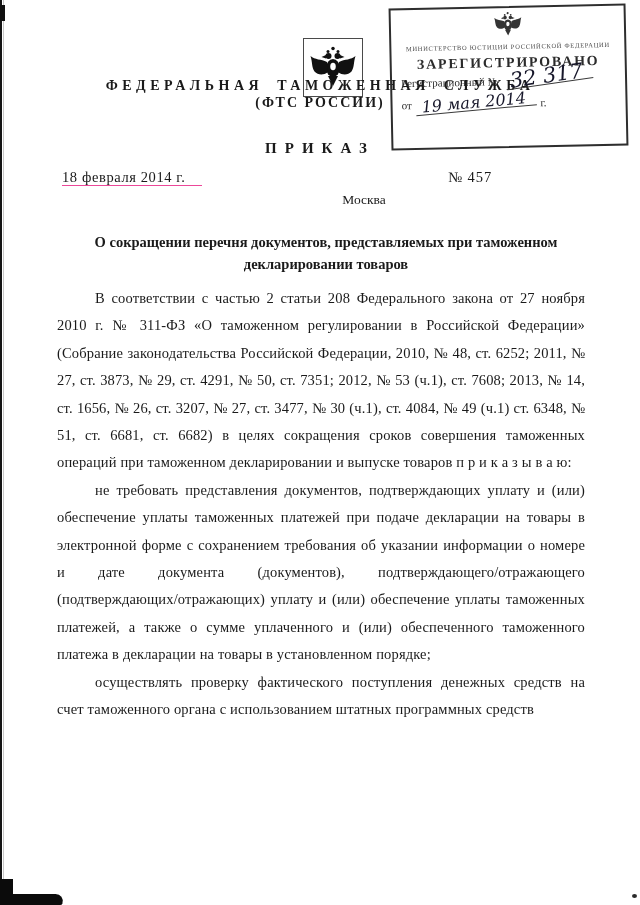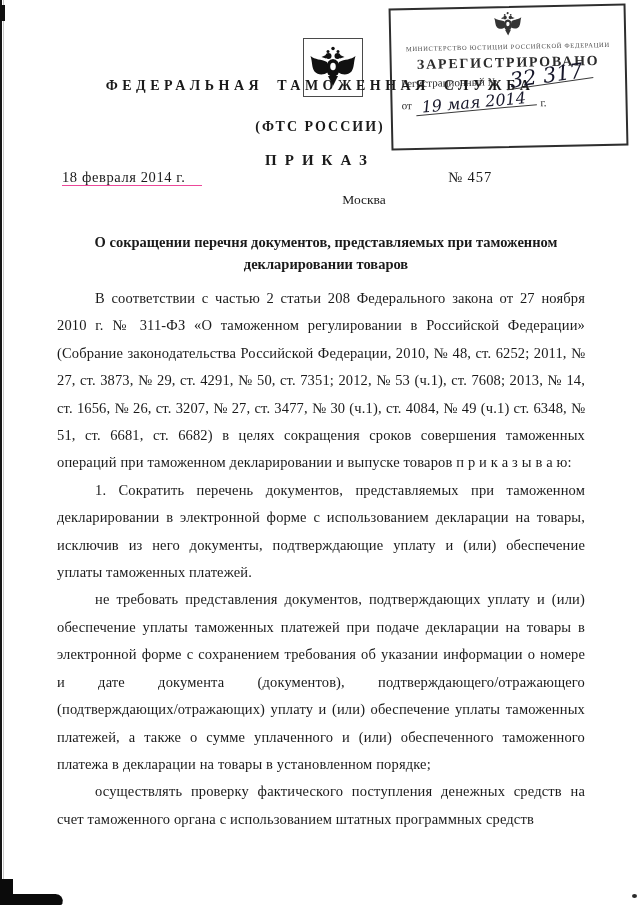--- a/index.html
+++ b/index.html
@@ -27,22 +27,22 @@
   .emblem-box {
     position:absolute; top:38px; left:303px; width:58px; height:57px;
     border:1px solid #4a4a4a; display:flex; align-items:center; justify-content:center;
     background:#fff;
   }
   .emblem-svg { width:50px; height:47px; }
 
   
   .header-block { position:absolute; top:78px; left:0; width:640px; text-align:center; }
   .org-name  { font-weight:bold; font-size:14px; letter-spacing:4.5px; word-spacing:6px; white-space:nowrap; }
-  .org-short { font-weight:bold; font-size:14px; letter-spacing:2px; margin-top:25px; }
-  .doc-type  { font-weight:bold; font-size:15px; letter-spacing:8px; margin-top:17px; }
+  .org-short { font-weight:bold; font-size:14px; letter-spacing:2px; margin-top:1px; }
+  .doc-type  { font-weight:bold; font-size:15px; letter-spacing:8px; margin-top:29px; }
 
   .date-row { position:absolute; top:169px; left:62px; width:522px; font-size:14.5px; }
   .doc-date { border-bottom:1px solid #ec4899; padding-right:16px; letter-spacing:.6px; }
   .doc-number { position:absolute; left:386px; top:0; letter-spacing:1px; }
 
   .city { position:absolute; top:192px; left:0; width:640px; text-align:center; font-size:13.5px;padding-left:44px; }
 
   .doc-title {
     position:absolute; top:231px; left:76px; width:500px;
     text-align:center; font-weight:bold; font-size:14.5px; line-height:22px;
@@ -134,18 +134,17 @@
     </div>
     <div class="stamp-date-line">
       <span>от</span><span class="handwriting date-hand">19 мая 2014</span><span>г.</span>
     </div>
   </div>
 
   <div class="doc-title">О сокращении перечня документов, представляемых при таможенном декларировании товаров</div>
 
   <div class="body-text">
     <p class="para">В соответствии с частью 2 статьи 208 Федерального закона от 27 ноября 2010 г. № 311-ФЗ «О таможенном регулировании в Российской Федерации» (Собрание законодательства Российской Федерации, 2010, № 48, ст. 6252; 2011, № 27, ст. 3873, № 29, ст. 4291, № 50, ст. 7351; 2012, № 53 (ч.1), ст. 7608; 2013, № 14, ст. 1656, № 26, ст. 3207, № 27, ст. 3477, № 30 (ч.1), ст. 4084, № 49 (ч.1) ст. 6348, № 51, ст. 6681, ст.  6682) в целях сокращения сроков совершения таможенных операций при таможенном декларировании и выпуске товаров п р и к а з ы в а ю:</p>
-    <p class="para">1. Сократить перечень документов, представляемых при таможенном декларировании в электронной форме с использованием декларации на товары, исключив из него документы, подтверждающие уплату и (или) обеспечение уплаты таможенных платежей.</p>
     <p class="para">не требовать представления документов, подтверждающих уплату и (или) обеспечение уплаты таможенных платежей при подаче декларации на товары в электронной форме с сохранением требования об указании информации о номере и дате документа (документов), подтверждающего/отражающего (подтверждающих/отражающих) уплату и (или) обеспечение уплаты таможенных платежей, а также о сумме уплаченного и (или) обеспеченного таможенного платежа в декларации на товары в установленном порядке;</p>
     <p class="para">осуществлять проверку фактического поступления денежных средств на счет таможенного органа с использованием штатных программных средств</p>
   </div>
 
 </div>
 
 </body></html>

